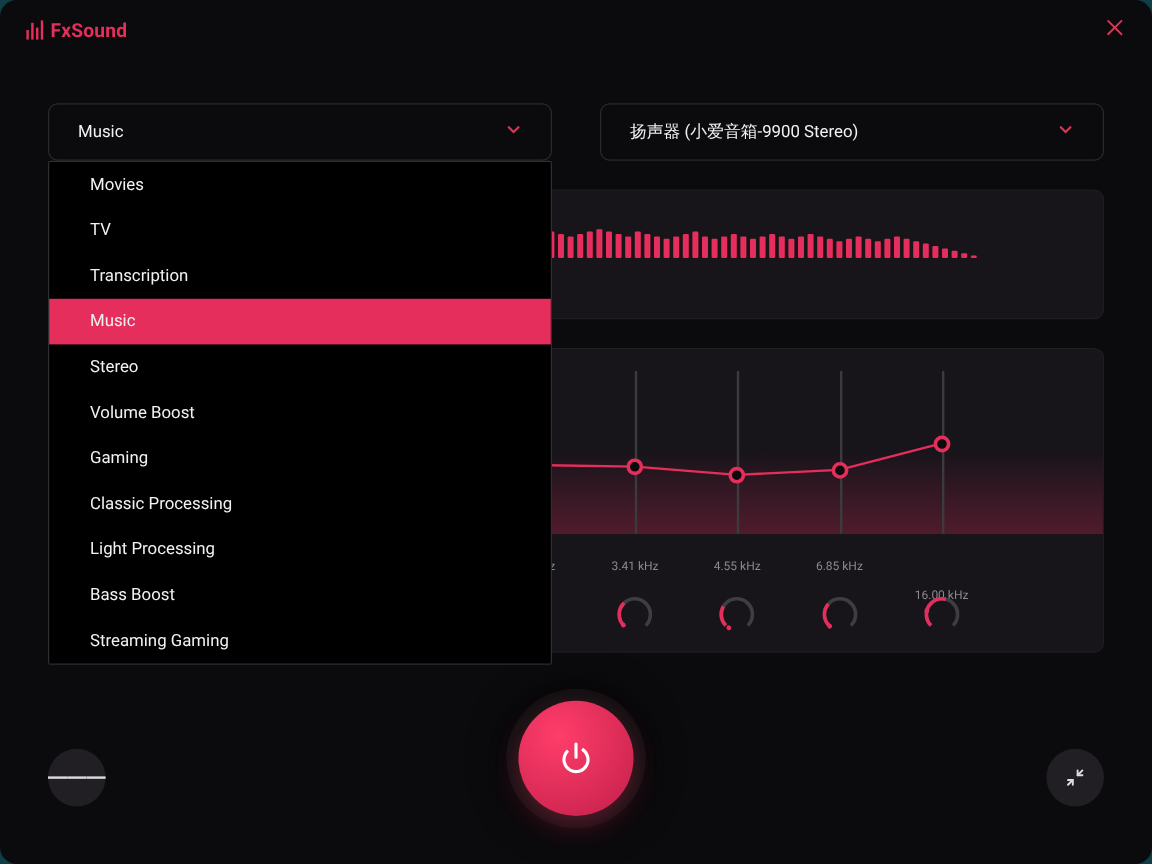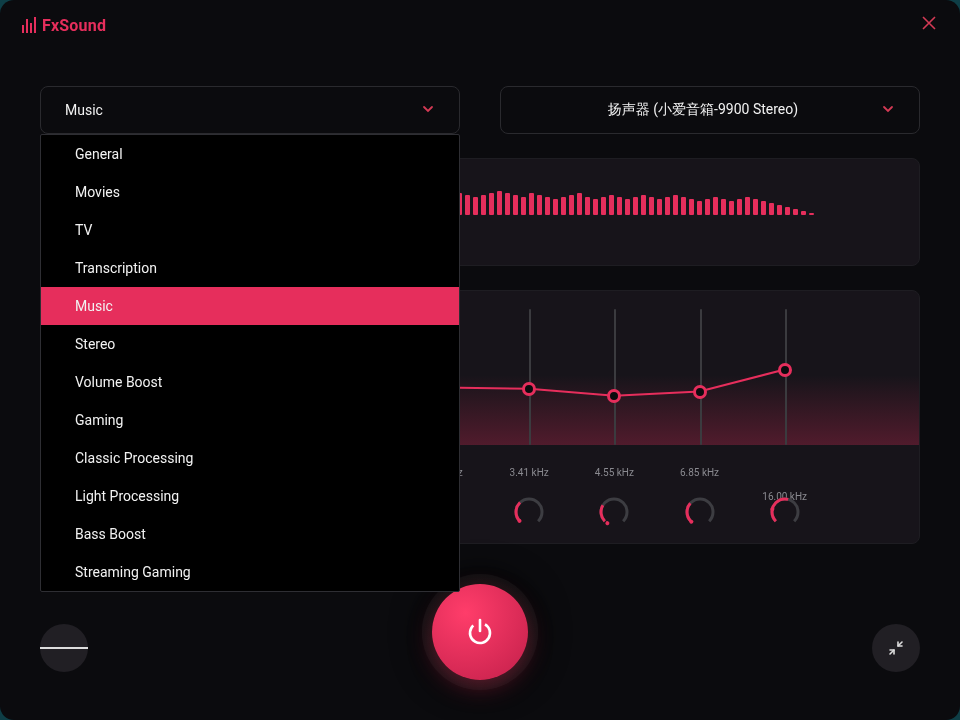--- a/index.html
+++ b/index.html
@@ -158,21 +158,21 @@
   <div class="selects">
     <div class="select">
       <span>Music</span>
       <span class="chev">
         <svg width="14" height="14" viewBox="0 0 14 14">
             <path d="M3 5 L7 9 L11 5" stroke="#d43a55" stroke-width="1.8" fill="none" stroke-linecap="round"></path>
           </svg>
       </span>
     </div>
     <div class="select" style="justify-content:center;">
-      <span style="text-align:center;flex:1;">扬声器 (小爱音箱-9900 Stereo)</span>
+      <span style="flex:1;">扬声器 (小爱音箱-9900 Stereo)</span>
       <span class="chev">
         <svg width="14" height="14" viewBox="0 0 14 14">
             <path d="M3 5 L7 9 L11 5" stroke="#d43a55" stroke-width="1.8" fill="none" stroke-linecap="round"></path>
           </svg>
       </span>
     </div>
   </div>
 
   <div class="vis-panel">
     <div class="spectrum" id="spectrum">
@@ -349,21 +349,20 @@
       <div class="eq-track" style="left: 84.7%;"></div>
       <div class="eq-node" style="left: 84.7%; top: 78.72px;"></div>
       <div class="knob" style="left: 84.7%;"><svg viewBox="0 0 34 34">
           <circle cx="17" cy="17" r="13" stroke="#3d3d42" stroke-width="3" fill="none" stroke-dasharray="61 100" transform="rotate(135 17 17)"></circle>
           <circle cx="17" cy="17" r="13" stroke="#e62e5c" stroke-width="3" fill="none" stroke-dasharray="33.550000000000004 100" transform="rotate(135 17 17)"></circle>
           <circle cx="17" cy="17" r="2" fill="#e62e5c" transform="rotate(-76.5 17 17) translate(0 -13)"></circle>
         </svg></div>
     </div>
 
   <div class="menu" id="preset-menu">
-      <div class="menu-item">General</div>
       <div class="menu-item">Movies</div>
       <div class="menu-item">TV</div>
       <div class="menu-item">Transcription</div>
       <div class="menu-item selected">Music</div>
       <div class="menu-item">Stereo</div>
       <div class="menu-item">Volume Boost</div>
       <div class="menu-item">Gaming</div>
       <div class="menu-item">Classic Processing</div>
       <div class="menu-item">Light Processing</div>
       <div class="menu-item">Bass Boost</div>

